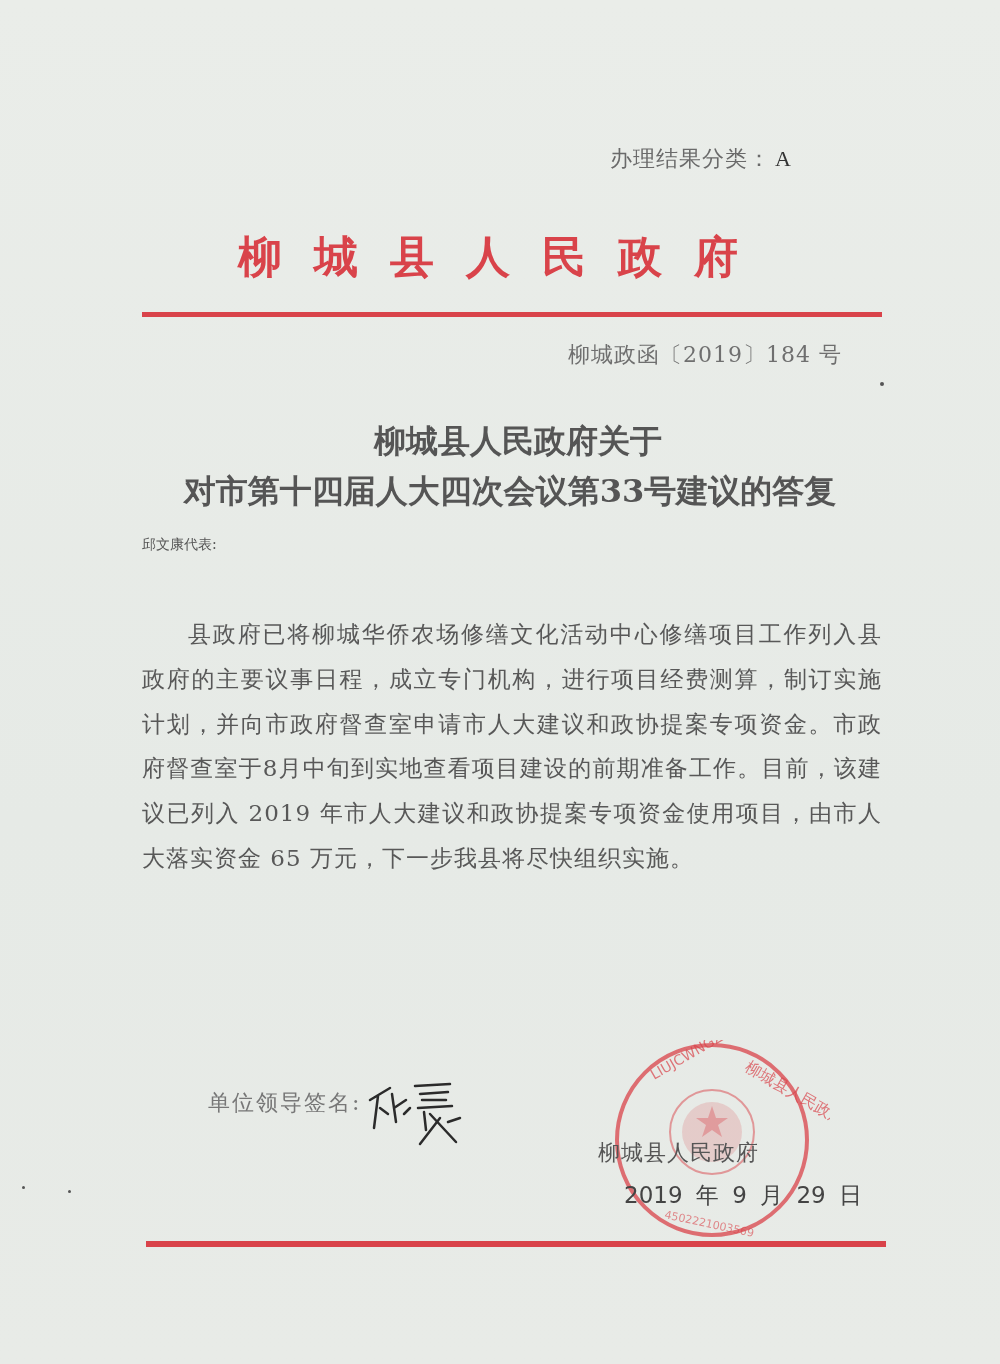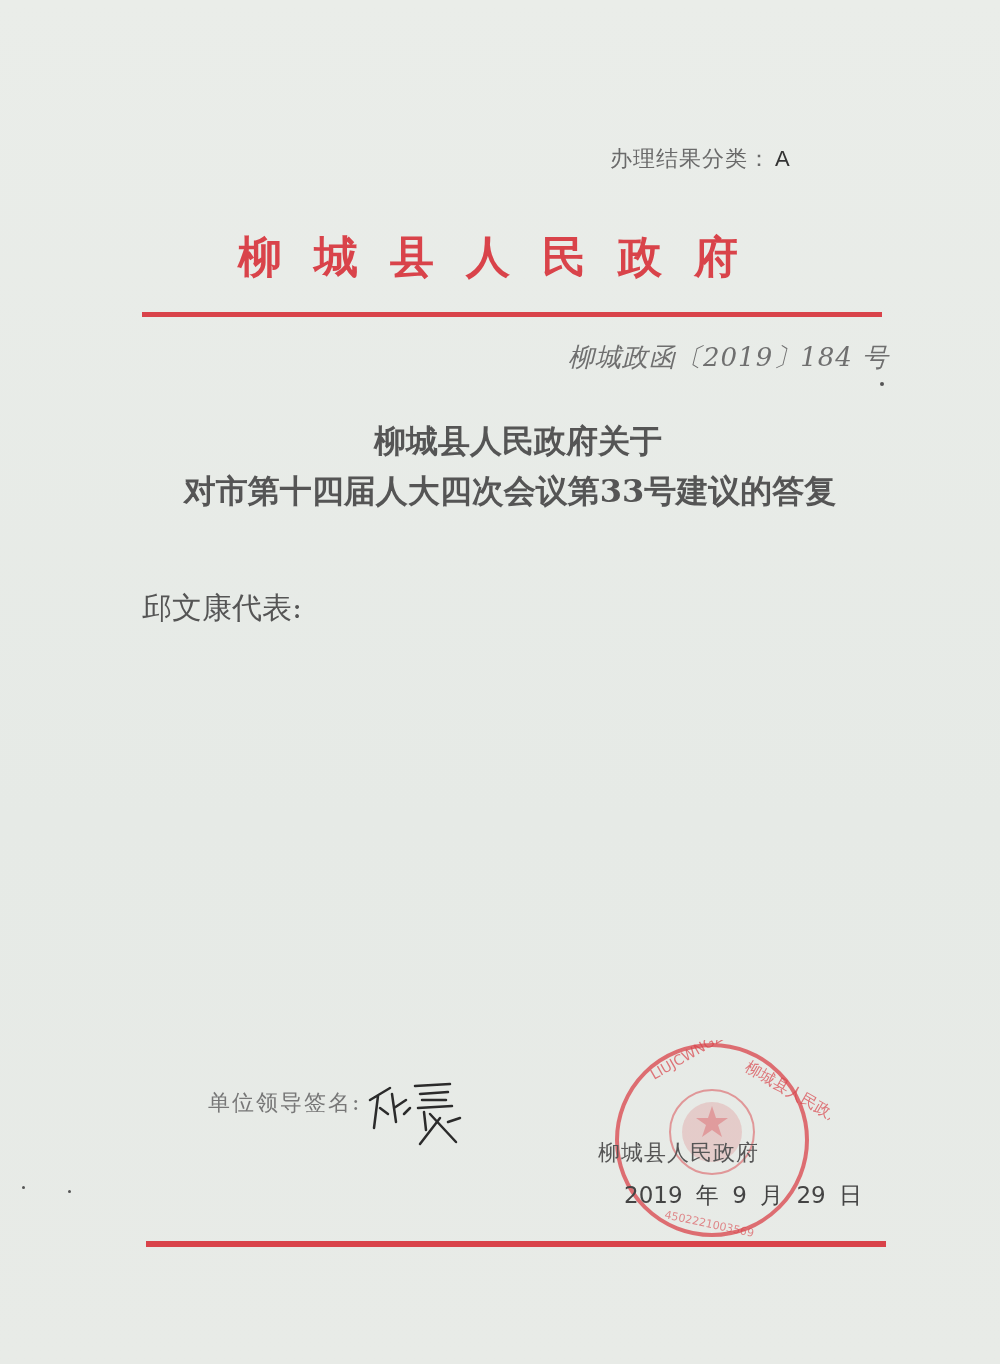--- a/index.html
+++ b/index.html
@@ -9,46 +9,46 @@
     font-family: "DejaVu Serif", "Liberation Serif", serif;
     color: #4a4a4a;
   }
   .paper {
     position: absolute; left: 0; top: 0; width: 1000px; height: 1364px;
     background: linear-gradient(180deg, #eaede9 0%, #e6eae6 60%, #e8ebe7 100%);
   }
   .classification {
     position: absolute; left: 610px; top: 144px;
     font-size: 22px; color: #6a6a6a; letter-spacing: 1px;
-    font-family: Liberation Sans, sans-serif;
+    font-family: Liberation Serif, serif;
   }
   .classification .val { color: #333; margin-left: 4px; }
   .org-header {
     position: absolute; left: 238px; top: 228px;
     font-size: 44px; font-weight: bold; color: #d9434a;
     letter-spacing: 32px;
     font-family: "DejaVu Serif", "Liberation Serif", serif;
   }
   .red-rule {
     position: absolute; background: #d9434a; height: 5px;
   }
   .red-rule.top { left: 142px; top: 312px; width: 740px; }
   .red-rule.bottom { left: 146px; top: 1241px; width: 740px; height: 6px; }
   .docnum {
     position: absolute; left: 568px; top: 340px;
-    font-size: 26px; color: #6f6f6f; letter-spacing: 1px; font-style: italic;
+    font-size: 22px; color: #6f6f6f; letter-spacing: 1px;
   }
   .title {
     position: absolute; left: 0; width: 1000px; text-align: center;
     font-weight: bold; color: #555; font-size: 32px;
   }
   .title.l1 { top: 420px; left: 18px; width: 1000px; }
   .title.l2 { top: 470px; left: 10px; }
   .salutation {
-    position: absolute; left: 142px; top: 588px; font-size: 30px; color: #555;
+    position: absolute; left: 142px; top: 536px; font-size: 14px; color: #555;
   }
   .body-text {
     position: absolute; left: 142px; top: 612px; width: 740px;
     font-size: 23px; line-height: 44.8px; color: #585858;
     text-align: justify; letter-spacing: 1px;
   }
   .body-text p { margin: 0; text-indent: 2em; }
   .sign-label {
     position: absolute; left: 208px; top: 1088px; font-size: 22px; color: #777;
     letter-spacing: 2px;
@@ -83,20 +83,21 @@
   <div class="red-rule top"></div>
 
   <div class="docnum">柳城政函〔2019〕184 号</div>
 
   <div class="title l1">柳城县人民政府关于</div>
   <div class="title l2">对市第十四届人大四次会议第33号建议的答复</div>
 
   <div class="salutation">邱文康代表:</div>
 
   <div class="body-text">
+    <p>县政府已将柳城华侨农场修缮文化活动中心修缮项目工作列入县政府的主要议事日程，成立专门机构，进行项目经费测算，制订实施计划，并向市政府督查室申请市人大建议和政协提案专项资金。市政府督查室于8月中旬到实地查看项目建设的前期准备工作。目前，该建议已列入 2019 年市人大建议和政协提案专项资金使用项目，由市人大落实资金 65 万元，下一步我县将尽快组织实施。</p>
   </div>
 
   <div class="sign-label">单位领导签名:</div>
 
   <svg class="signature" viewBox="0 0 110 70">
     <path d="M10 22 L30 10 M18 18 L14 50 M20 30 L28 36 M32 16 L36 44 M34 30 L46 22 M44 36 L50 30" stroke="#2b2b2b" stroke-width="2.5" fill="none" stroke-linecap="round"></path>
     <path d="M55 8 L90 6 M60 16 L88 14 M62 22 L86 22 M58 30 L92 28 M64 34 L66 52 M70 36 L96 64 M80 40 L60 66 M88 44 L100 40" stroke="#2b2b2b" stroke-width="2.5" fill="none" stroke-linecap="round"></path>
   </svg>
 
   <svg class="seal" viewBox="0 0 236 200">

